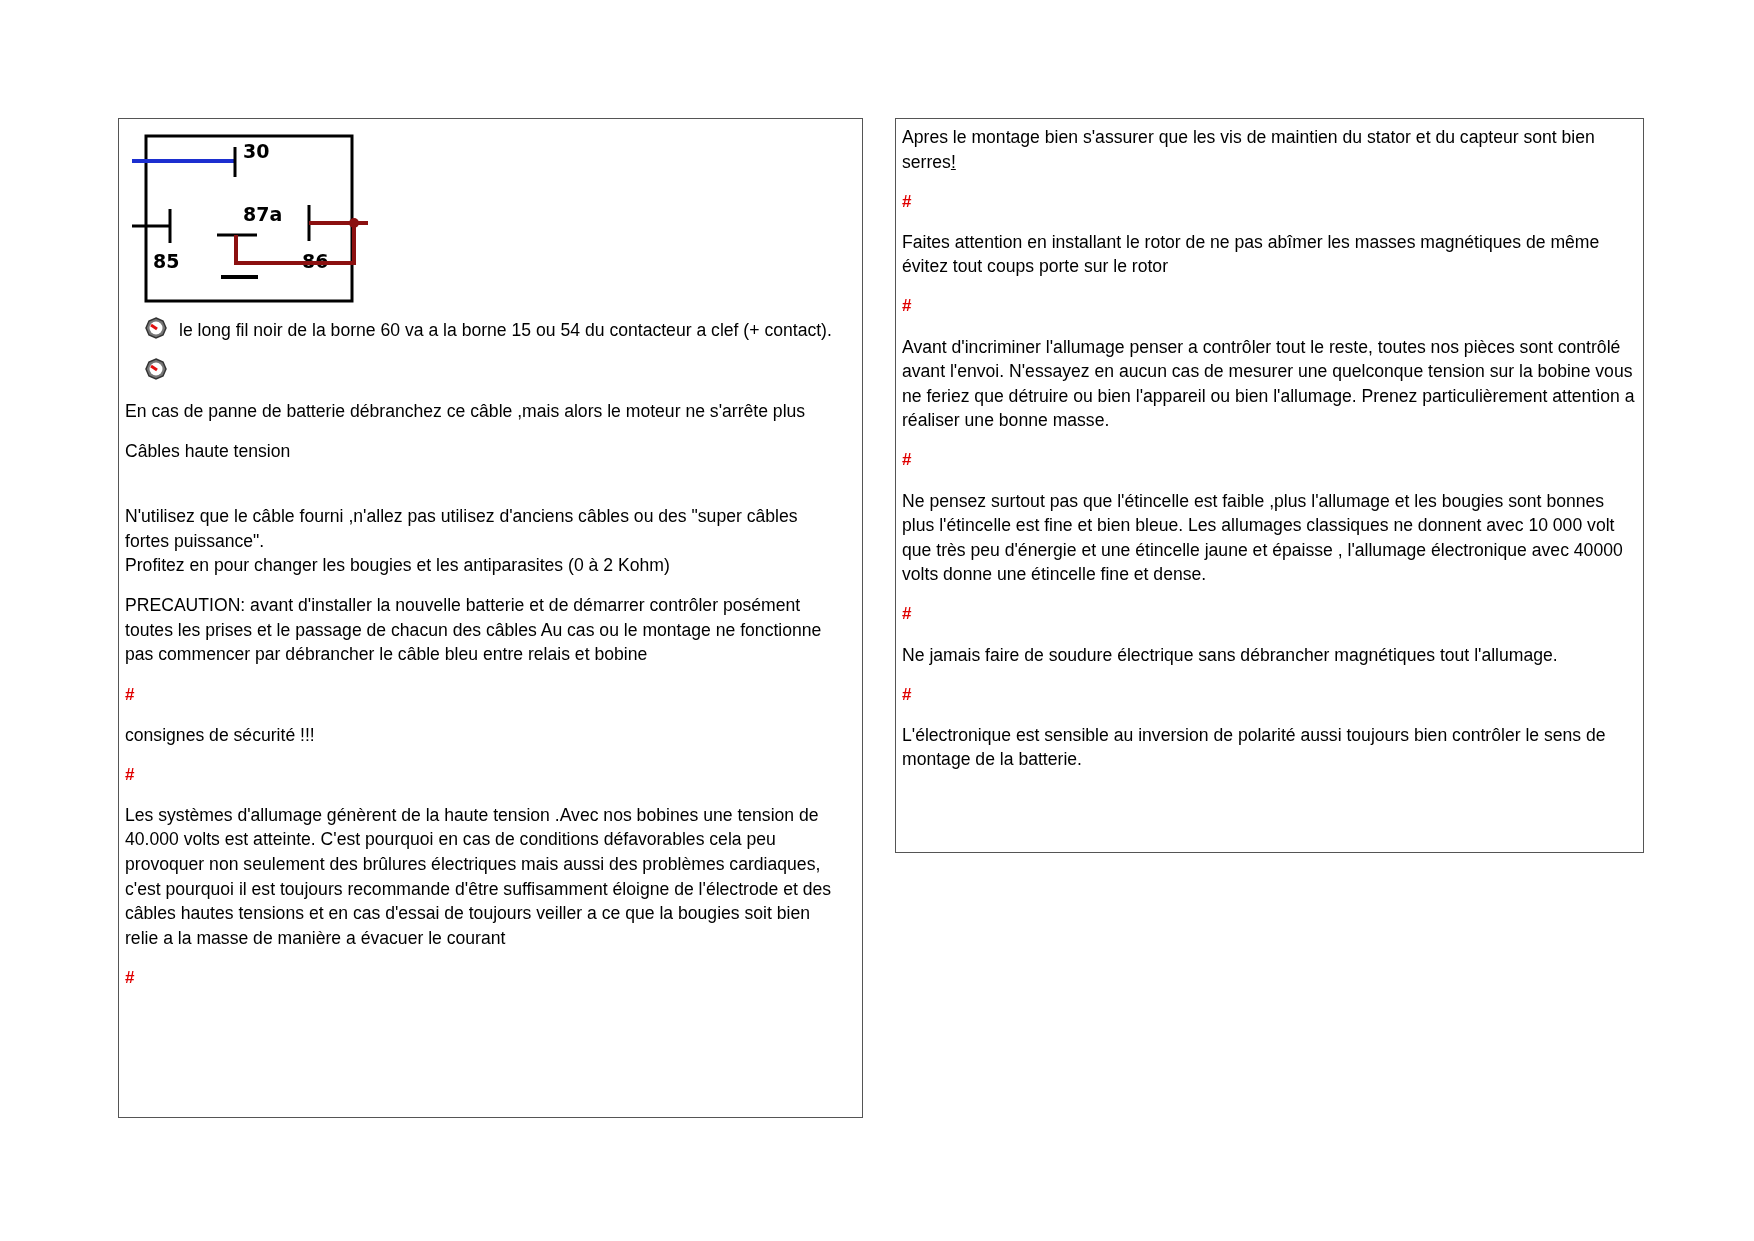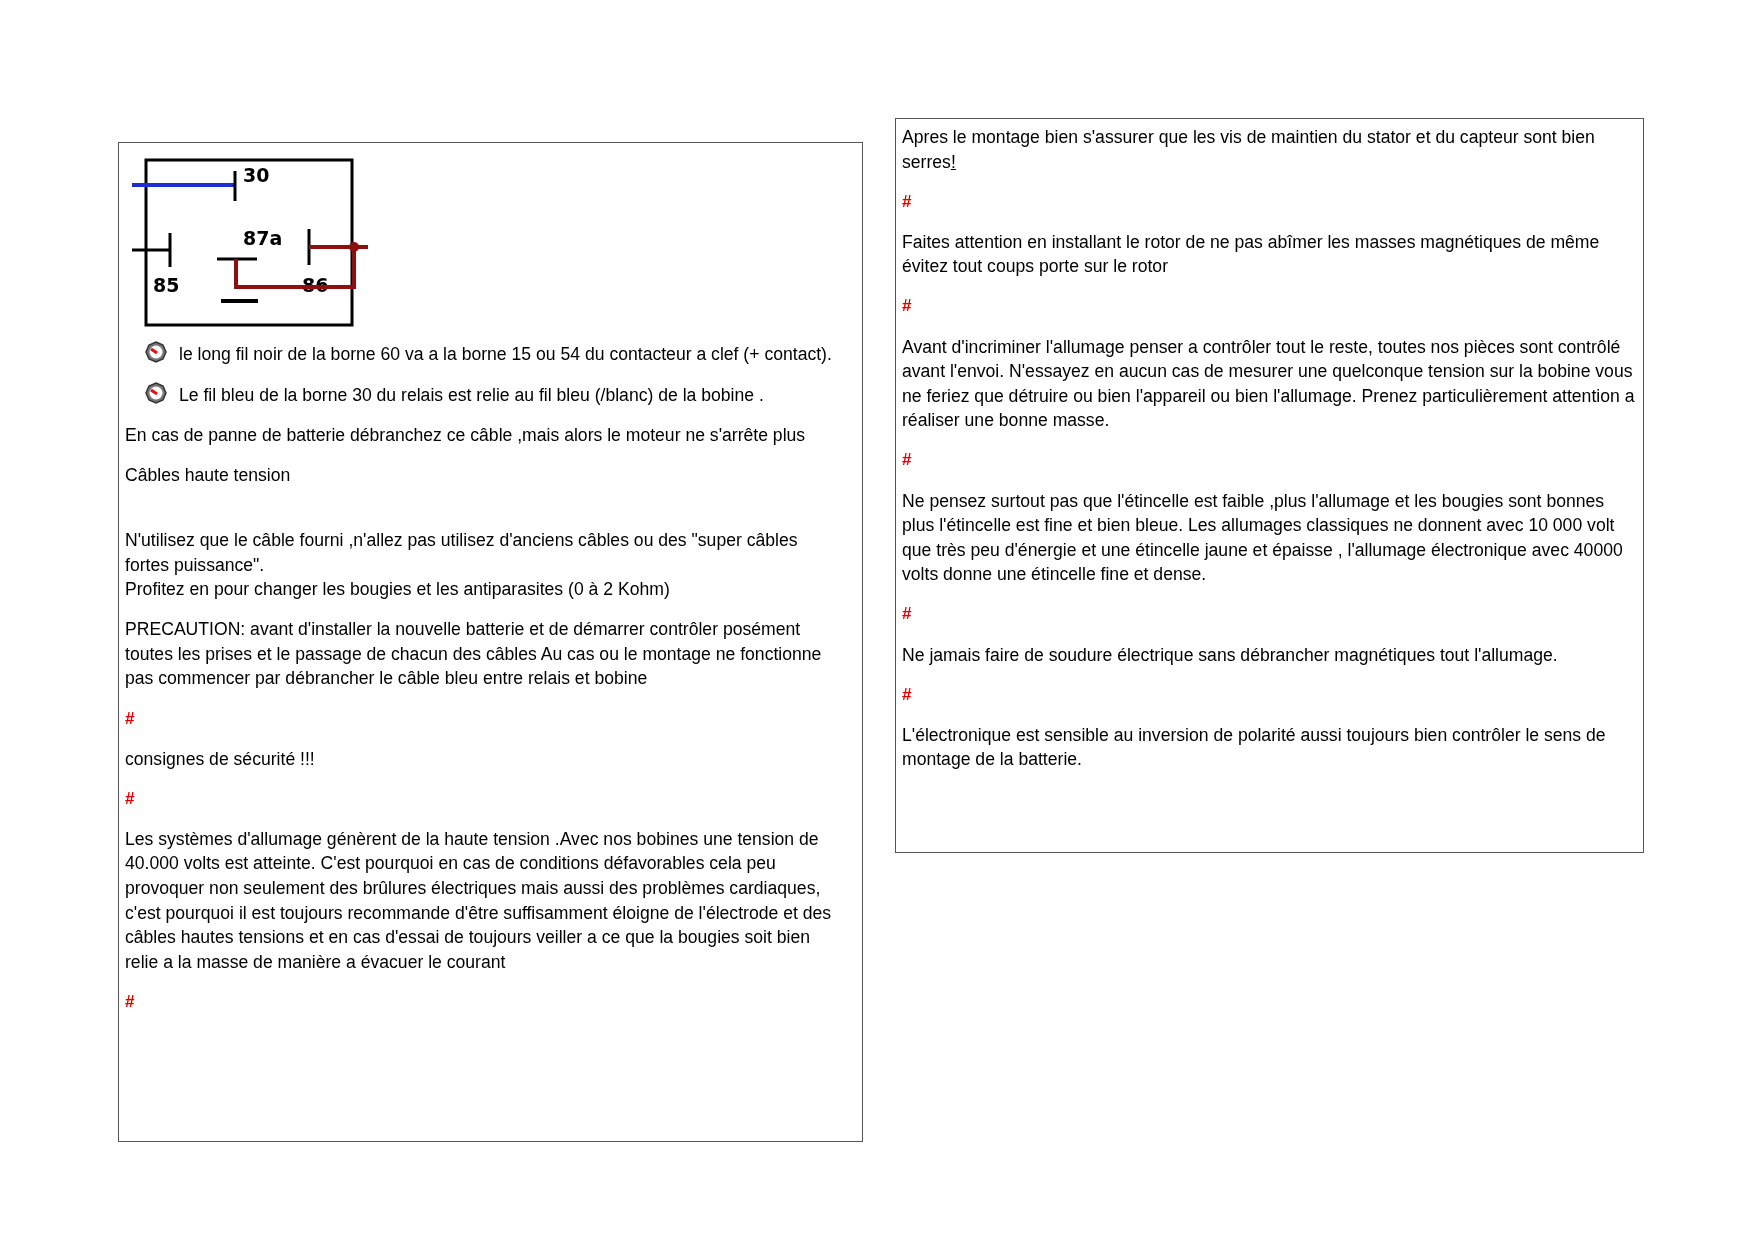--- a/index.html
+++ b/index.html
@@ -1,19 +1,19 @@
 <!DOCTYPE html>
 <html><head>
 <meta charset="utf-8">
 <style>
   html, body { margin: 0; padding: 0; background: #ffffff; }
   body { width: 1754px; height: 1241px; position: relative; overflow: hidden;
          font-family: "Liberation Sans", sans-serif; color: #000; }
   .box { position: absolute; border: 1px solid #555; box-sizing: border-box; background: #fff; }
-  #left-box  { left: 118px; top: 118px; width: 745px; height: 1000px; padding: 4px 18px 0 6px; margin-top: 24px; }
+  #left-box  { left: 118px; top: 118px; width: 745px; height: 1000px; padding: 4px 18px 0 6px; }
   #right-box { left: 895px; top: 118px; width: 749px; height: 735px; padding: 6px 6px 0 6px; }
   p { margin: 0 0 15.5px 0; font-size: 17.6px; line-height: 24.6px; }
   .hash { color: #e00000; font-weight: bold; font-size: 17px; margin-bottom: 15.5px; }
   .bold { font-weight: normal; }
   .bullet { padding-left: 20px; }
   .bullet-icon { display: inline-block; width: 22px; height: 22px; vertical-align: -3px; margin-right: 12px; }
   .diagram { width: 250px; height: 180px; margin: 0 0 14px 0; display: block; }
   .underline { text-decoration: underline; }
 </style>
 </head>
@@ -49,21 +49,21 @@
       <polygon points="11,1 18,4 21,11 18,18 11,21 4,18 1,11 4,4" fill="#777" stroke="#333" stroke-width="1.5"></polygon>
       <circle cx="11" cy="11" r="6.5" fill="#fff"></circle>
       <line x1="6" y1="8" x2="12" y2="12" stroke="#e01010" stroke-width="3"></line>
     </svg><span>le long fil noir de la borne 60 va a la borne 15 ou 54 du contacteur a clef (+ contact).</span>
   </p>
   <p class="bullet">
     <svg class="bullet-icon" viewBox="0 0 22 22">
       <polygon points="11,1 18,4 21,11 18,18 11,21 4,18 1,11 4,4" fill="#777" stroke="#333" stroke-width="1.5"></polygon>
       <circle cx="11" cy="11" r="6.5" fill="#fff"></circle>
       <line x1="6" y1="8" x2="12" y2="12" stroke="#e01010" stroke-width="3"></line>
-    </svg><span>Le fil bleu de la borne 30 du relais est relie au fil bleu (/blanc) de la bobine  .</span>
+    </svg>
   </p>
 
   <p>En cas de panne de batterie débranchez ce câble ,mais alors le moteur ne s'arrête plus</p>
   <p>Câbles haute tension</p>
   <p>
     <br>
     <span>N'utilisez que le câble fourni ,n'allez pas utilisez d'anciens câbles ou des "super câbles fortes puissance".</span><br>
     <span>Profitez en pour changer les bougies et les antiparasites (0 à 2 Kohm)</span>
   </p>
   <p>PRECAUTION: avant d'installer la nouvelle batterie et de démarrer contrôler posément toutes les prises et le passage de chacun des câbles Au cas ou le montage ne fonctionne pas commencer par débrancher le câble bleu entre relais et bobine</p>

